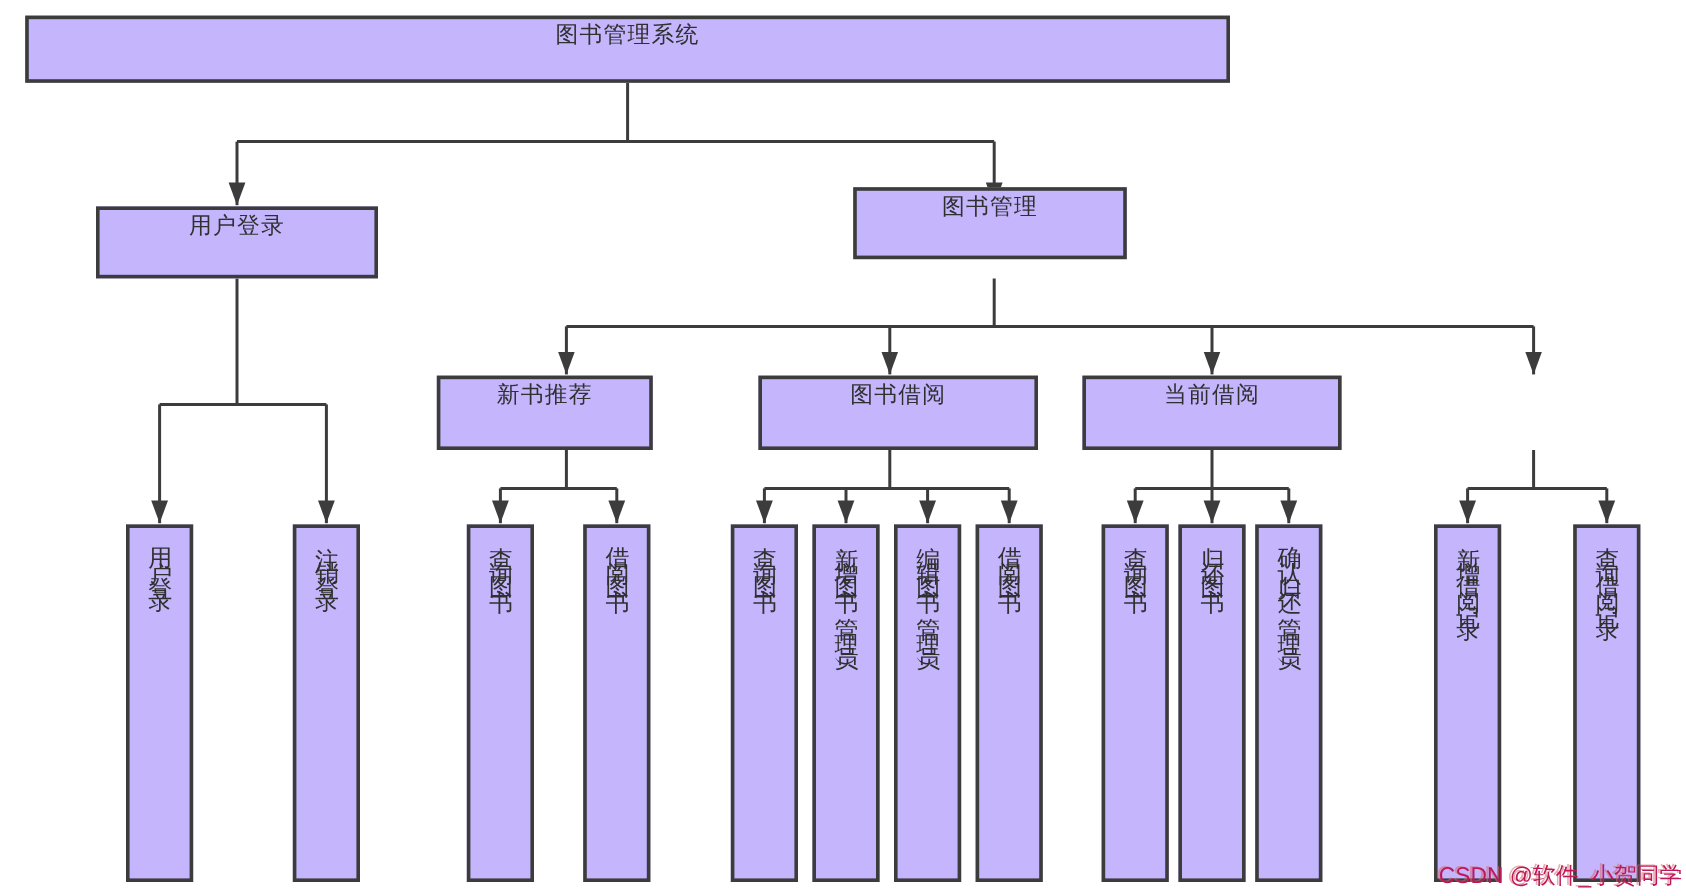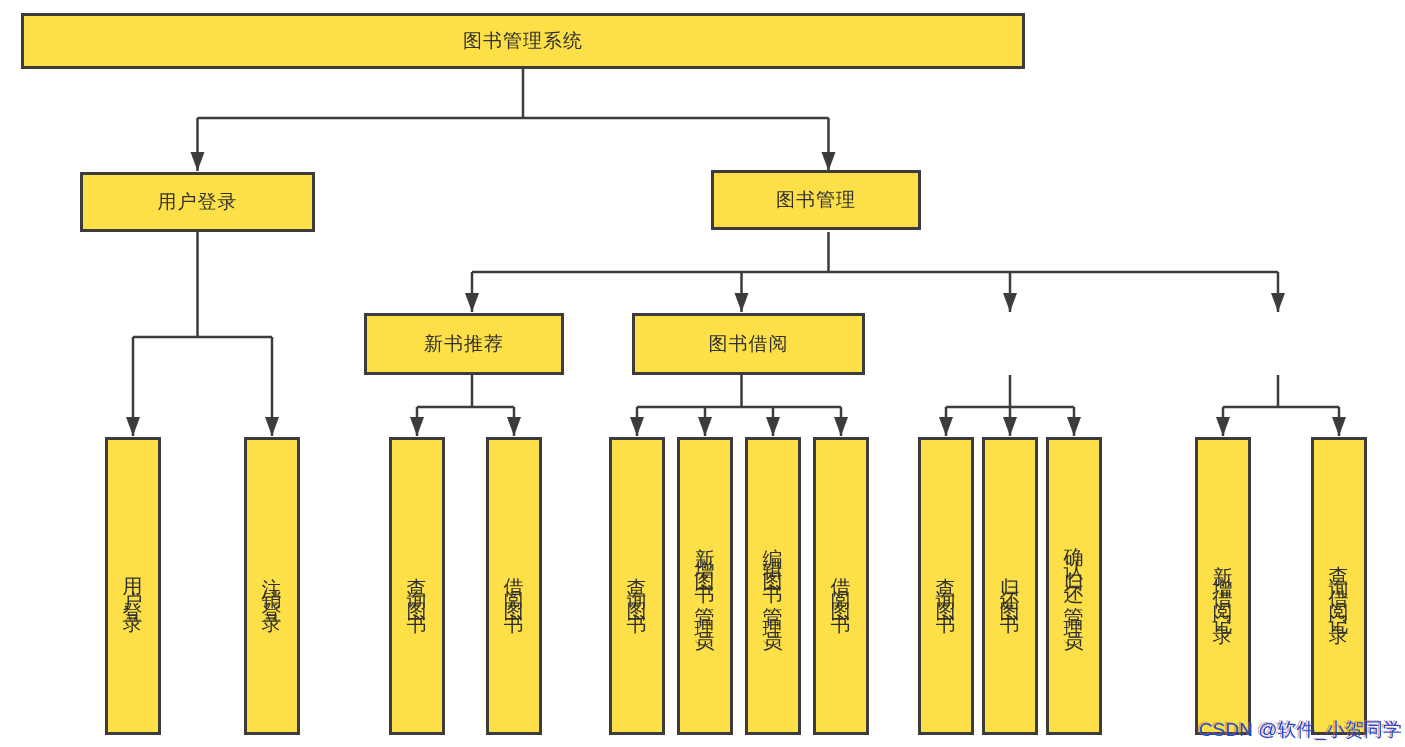--- a/index.html
+++ b/index.html
@@ -9,40 +9,40 @@
     background:#ffffff;
     font-family:"Liberation Sans","DejaVu Sans",sans-serif;
     overflow:hidden;
   }
   svg.wires{position:absolute;left:0;top:0;width:1405px;height:747px;}
   .wire{stroke:#3c3c3c;stroke-width:2.5;fill:none;}
   .node{
     position:absolute;
     box-sizing:border-box;
     border:3px solid #3c3c3c;
-    background:#fde047;
-    display:flex;align-items:center;justify-content:center;
+    background:#c4b5fd;
+    display:flex;align-items:flex-start;justify-content:center;
     color:#303030;
   }
   .node.h .lbl{
     font-size:19px;
     letter-spacing:1px;
     white-space:nowrap;
   }
   .node.v .vlbl{
     writing-mode:vertical-rl;
     font-size:20px;
     letter-spacing:12px;
     line-height:1;
   }
   .watermark{
     position:absolute;
     right:3px;bottom:4px;
     font-size:19px;
-    color:#1d4ed8;
+    color:#be185d;
     text-shadow:-2px -1px 0 rgba(214,106,106,0.55);
     white-space:nowrap;
     z-index:5;
   }
 </style>
 </head>
 <body>
 
 <div class="stage">
 
@@ -87,29 +87,32 @@
     <path class="wire" d="M1339 407 V436" marker-end="url(#arw)"></path>
   </svg>
 
   <div class="node h" style="left:21px;top:13px;width:1004px;height:56px">
     <span class="lbl">图书管理系统</span>
   </div>
 
   <div class="node h" style="left:80px;top:172px;width:235px;height:60px">
     <span class="lbl">用户登录</span>
   </div>
-  <div class="node h" style="left:711px;top:170px;width:210px;height:60px">
+  <div class="node h" style="left:711px;top:156px;width:228px;height:60px">
     <span class="lbl">图书管理</span>
   </div>
 
-  <div class="node h" style="left:364px;top:313px;width:200px;height:62px">
+  <div class="node h" style="left:364px;top:313px;width:180px;height:62px">
     <span class="lbl">新书推荐</span>
   </div>
   <div class="node h" style="left:632px;top:313px;width:233px;height:62px">
     <span class="lbl">图书借阅</span>
+  </div>
+  <div class="node h" style="left:902px;top:313px;width:216px;height:62px">
+    <span class="lbl">当前借阅</span>
   </div>
 
   <div class="node v" style="left:105px;top:437px;width:56px;height:298px">
     <span class="vlbl">用户登录</span>
   </div>
   <div class="node v" style="left:244px;top:437px;width:56px;height:298px">
     <span class="vlbl">注销登录</span>
   </div>
 
   <div class="node v" style="left:389px;top:437px;width:56px;height:298px">

